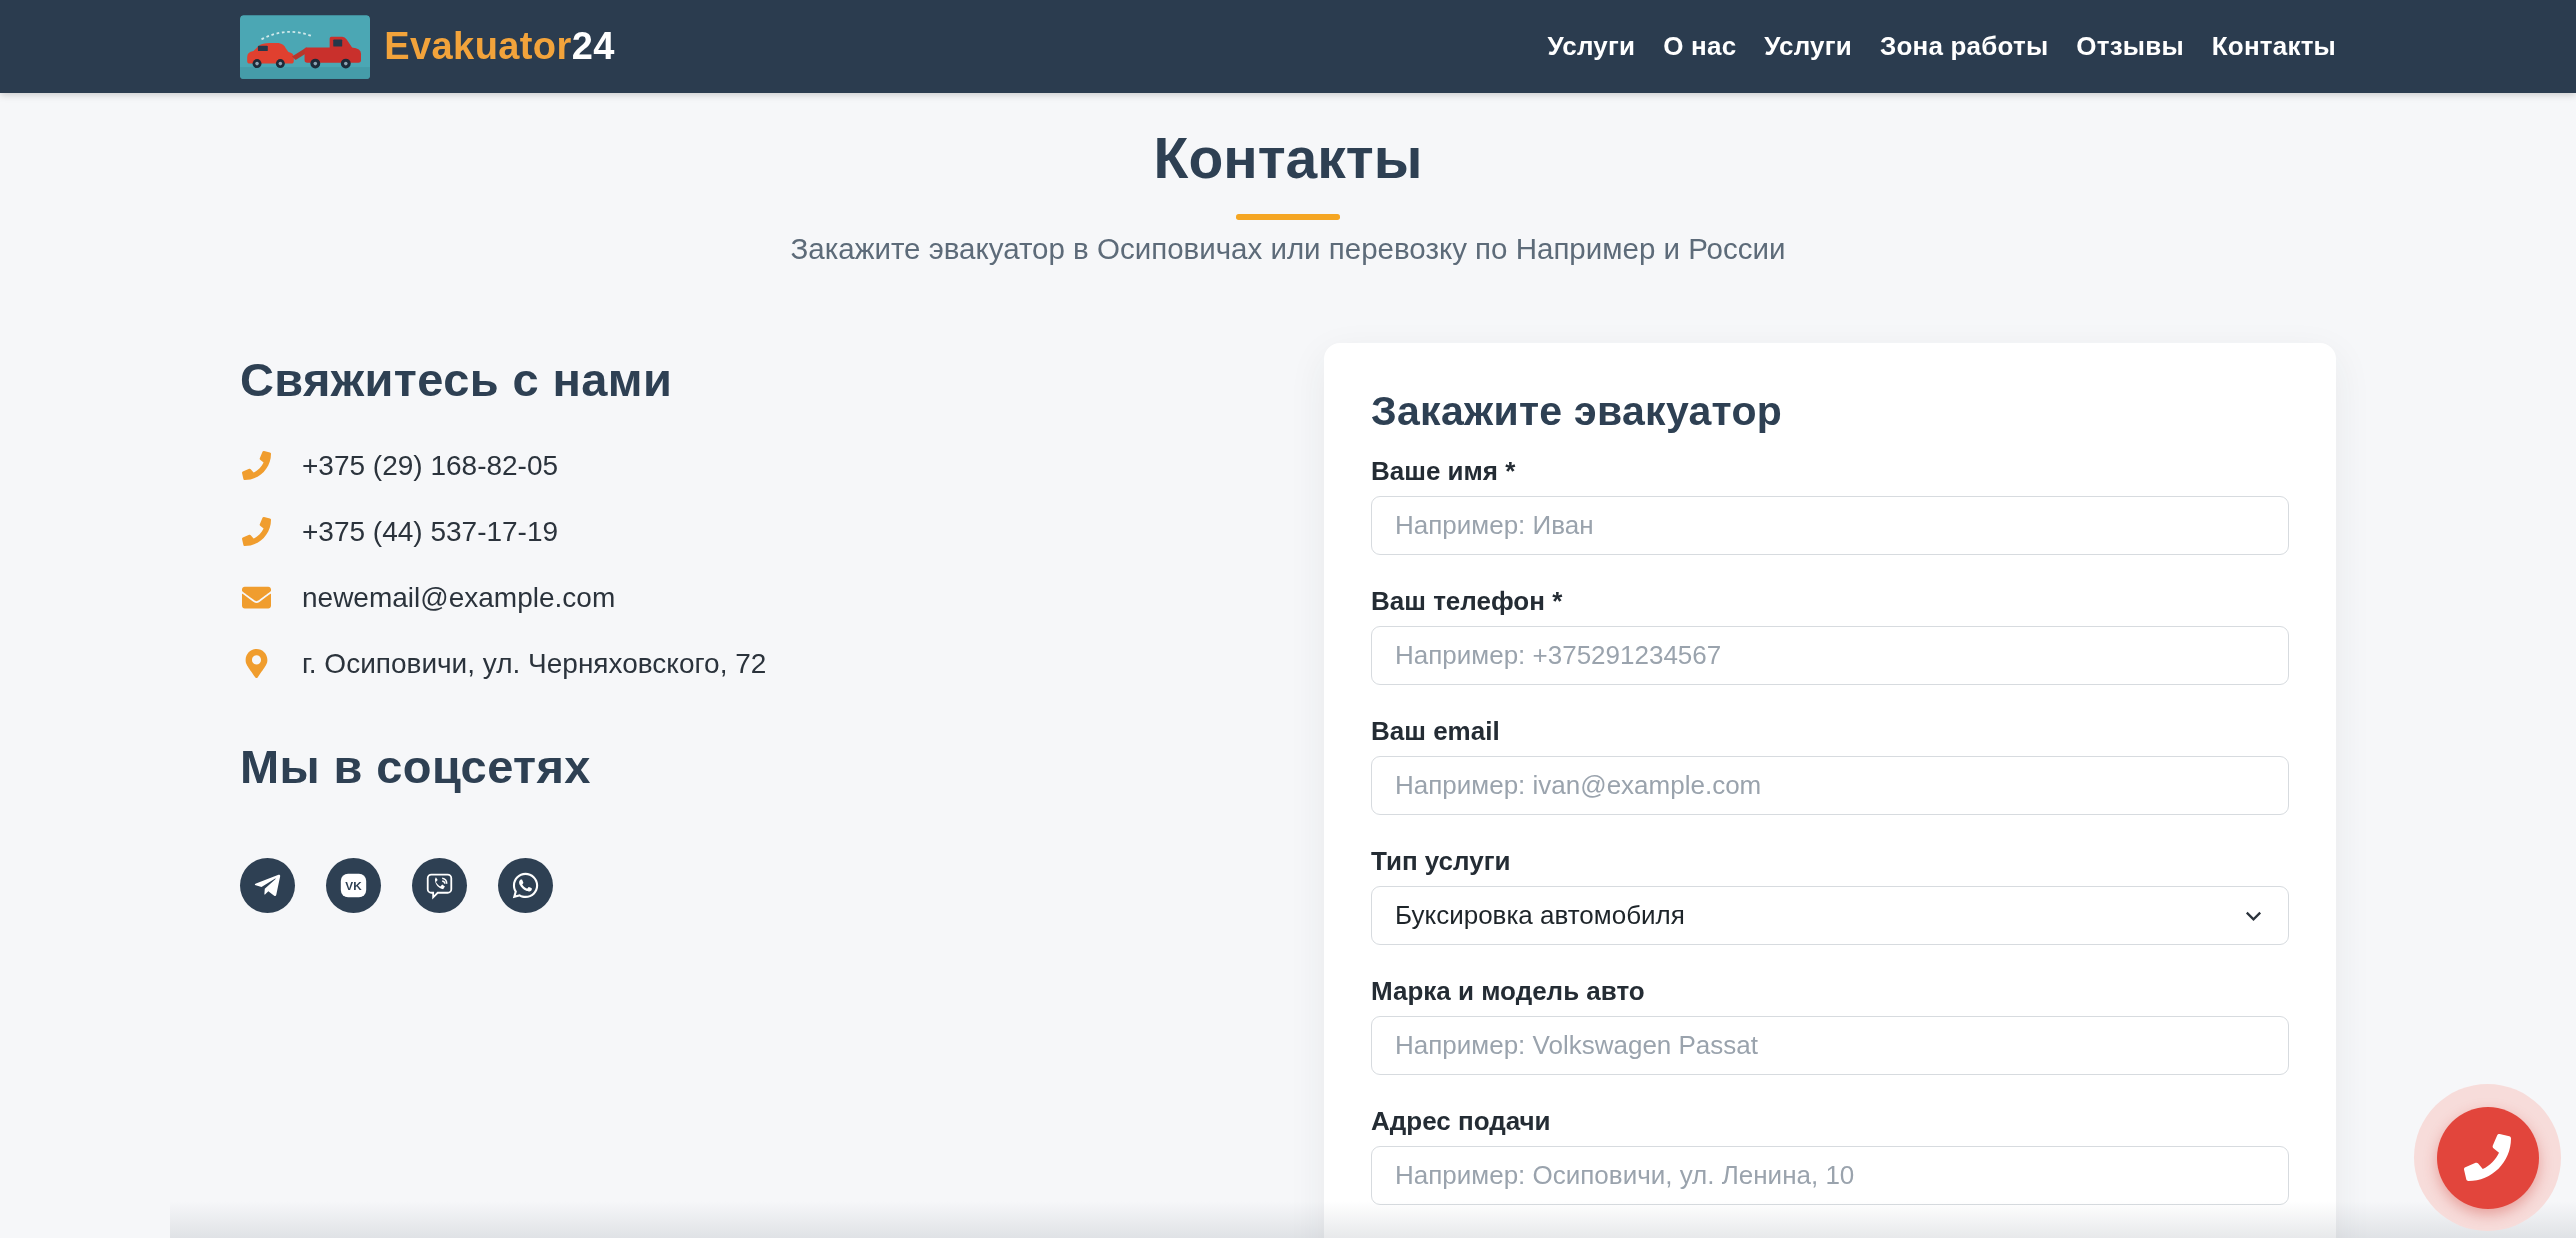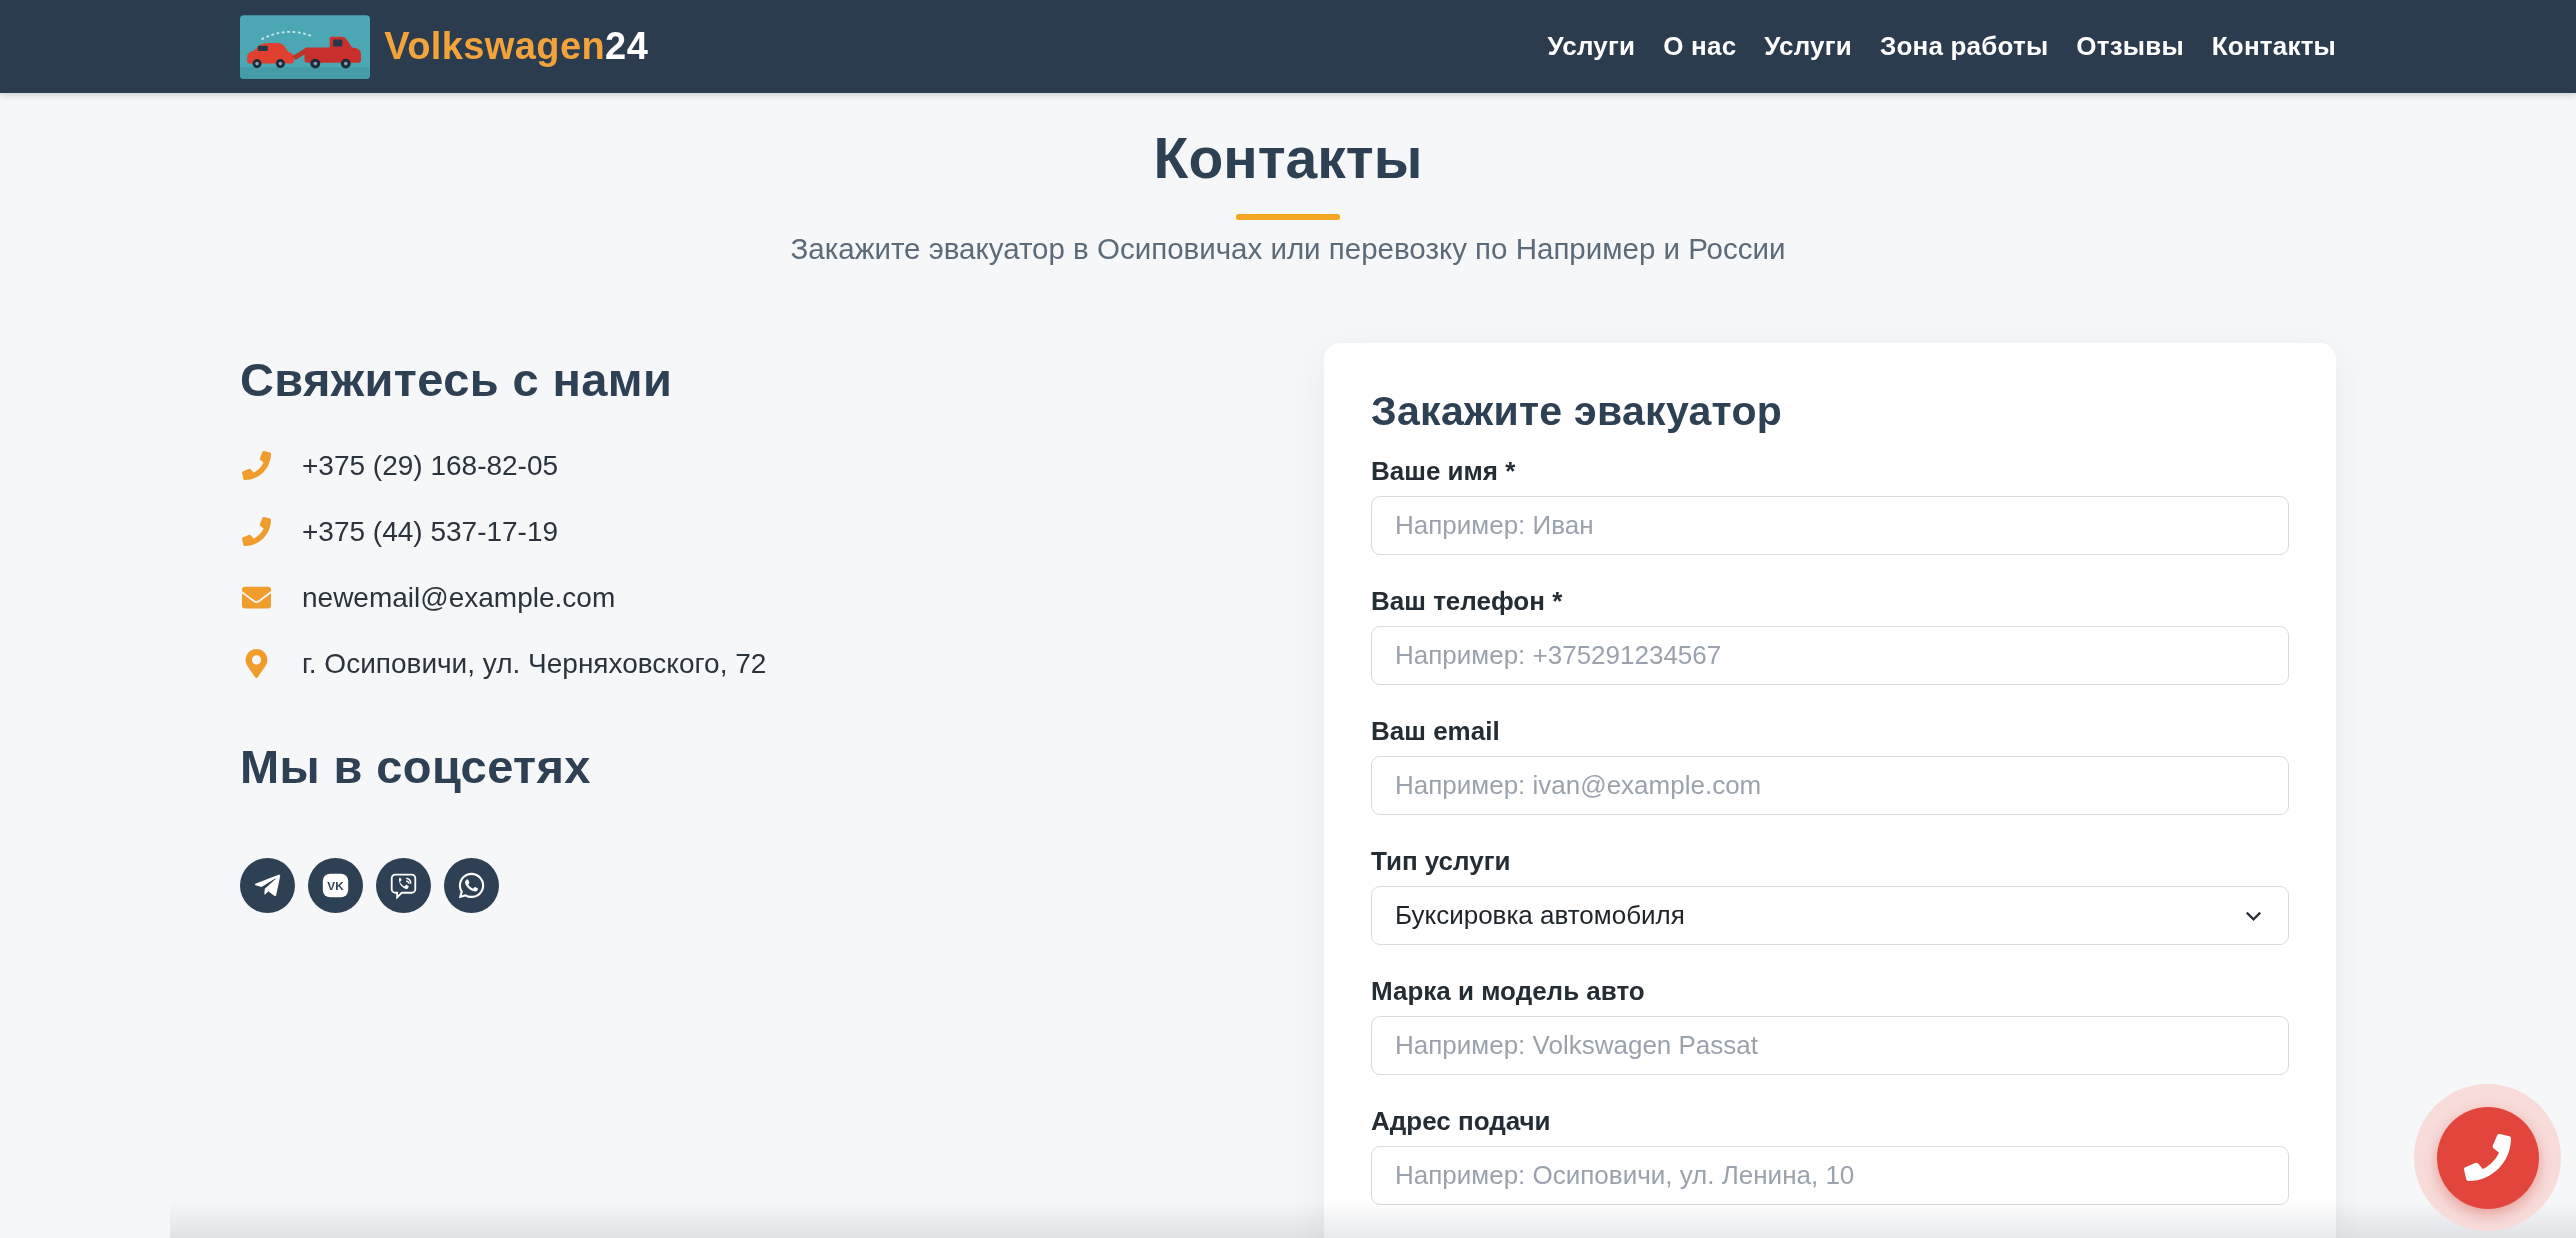--- a/index.html
+++ b/index.html
@@ -55,21 +55,21 @@
   .contact-list {
     list-style:none;
     margin-top:43px;
     display:flex; flex-direction:column; gap:34px;
   }
   .contact-item { display:flex; align-items:center; gap:30px; cursor:pointer; }
   .contact-item .ci-icon { width:32px; height:32px; flex:0 0 32px; display:flex; align-items:center; justify-content:center; }
   .contact-item .ci-icon svg { width:29px; height:29px; fill:#f09d2e; }
   .contact-item span.ci-text { font-size:28px; font-weight:500; color:#2b333c; }
   .social-title { margin-top:59px; }
-  .social-row { display:flex; gap:13px; margin-top:64px; }
+  .social-row { display:flex; gap:31px; margin-top:64px; }
   .social-circle {
     width:55px; height:55px; border-radius:50%;
     background:#2e4053;
     display:flex; align-items:center; justify-content:center;
     cursor:pointer;
   }
   .social-circle svg { width:29px; height:29px; }
   
   .card {
     width:1012px;
@@ -146,21 +146,21 @@
       <path d="M58,46 L74,36 L78,40 L62,50 z" fill="#b8362c"></path>
 
       <path d="M72,44 l0,-6 q0,-2 2,-2 l26,0 0,-10 q0,-2 2,-2 l12,0 q3,0 5,3 l6,9 q10,1 10,7 l0,7 q0,3 -3,3 l-57,0 q-3,0 -3,-3 z" fill="#c9302c"></path>
       <rect x="104" y="27" width="10" height="8" rx="1" fill="#26384a"></rect>
       <circle cx="84" cy="54" r="5.5" fill="#1d2a38"></circle>
         <circle cx="84" cy="54" r="2" fill="#8fa3b2"></circle>
       <circle cx="118" cy="54" r="5.5" fill="#1d2a38"></circle>
         <circle cx="118" cy="54" r="2" fill="#8fa3b2"></circle>
     </svg>
     <div class="brand-name">
-      <span class="brand-main">Volkswagen</span><span class="brand-suffix">24</span>
+      <span class="brand-main">Evakuator</span><span class="brand-suffix">24</span>
     </div>
   </div>
   <nav>
     <a>Услуги</a>
     <a>О нас</a>
     <a>Услуги</a>
     <a>Зона работы</a>
     <a>Отзывы</a>
     <a>Контакты</a>
   </nav>

